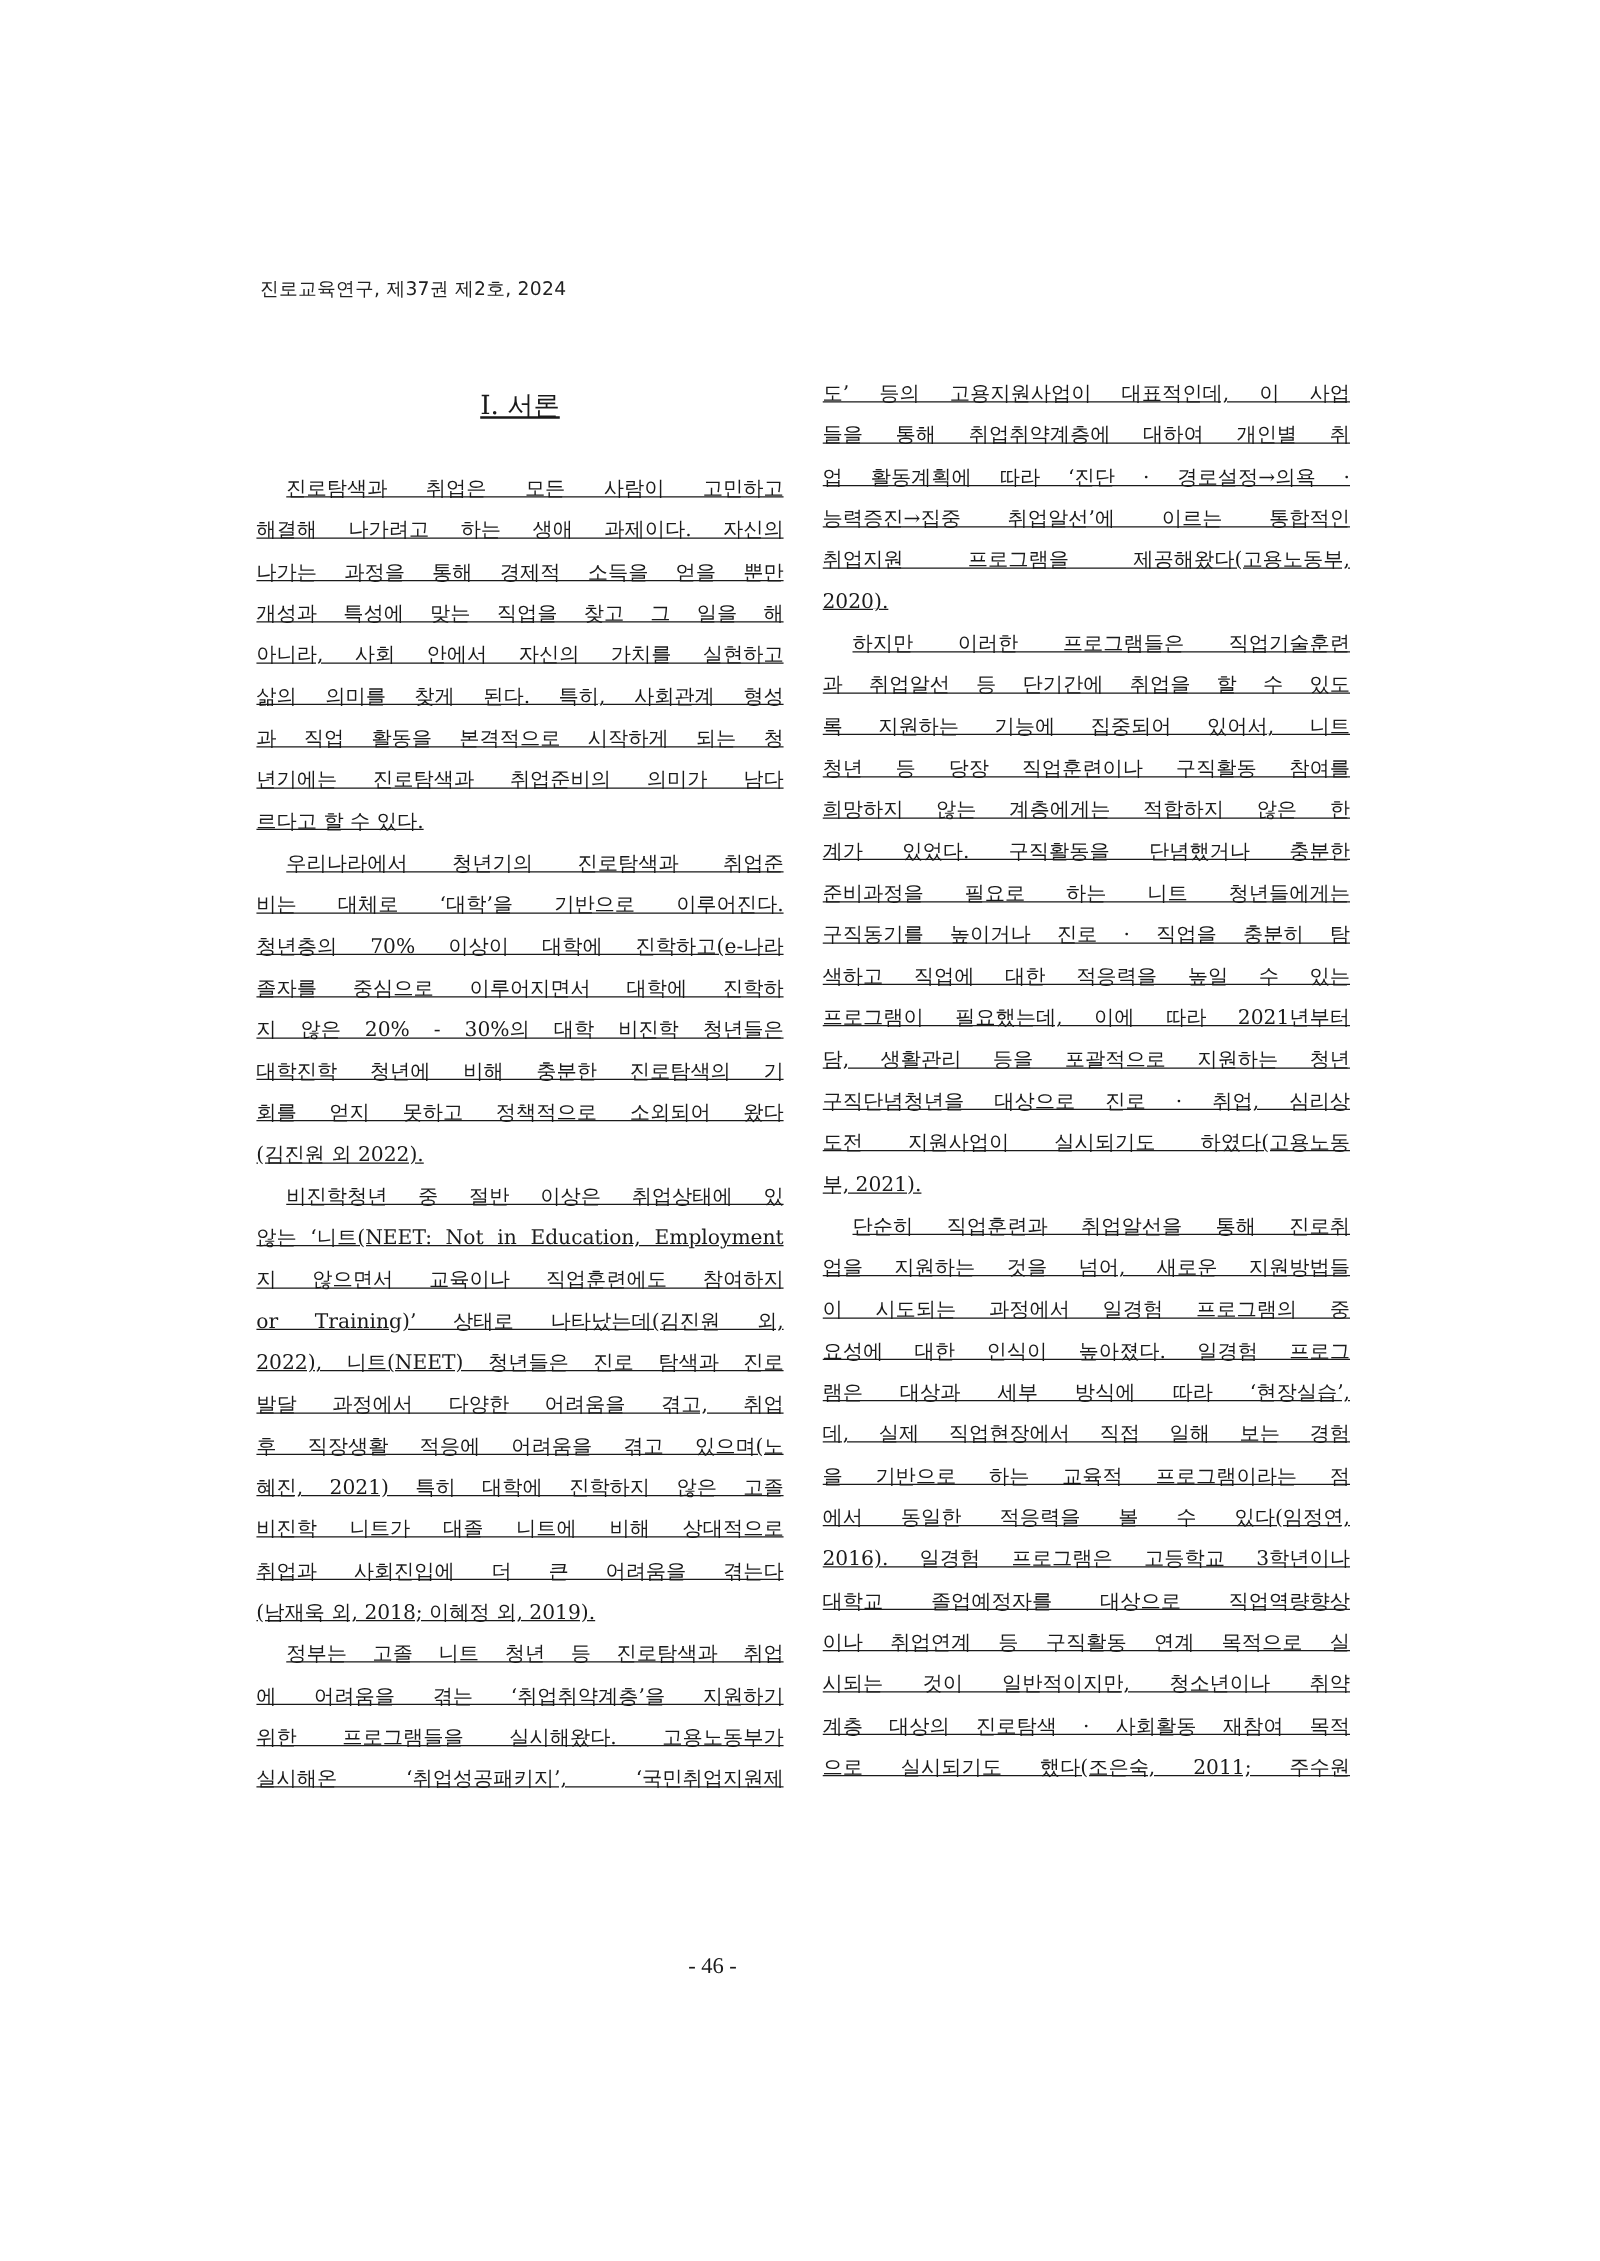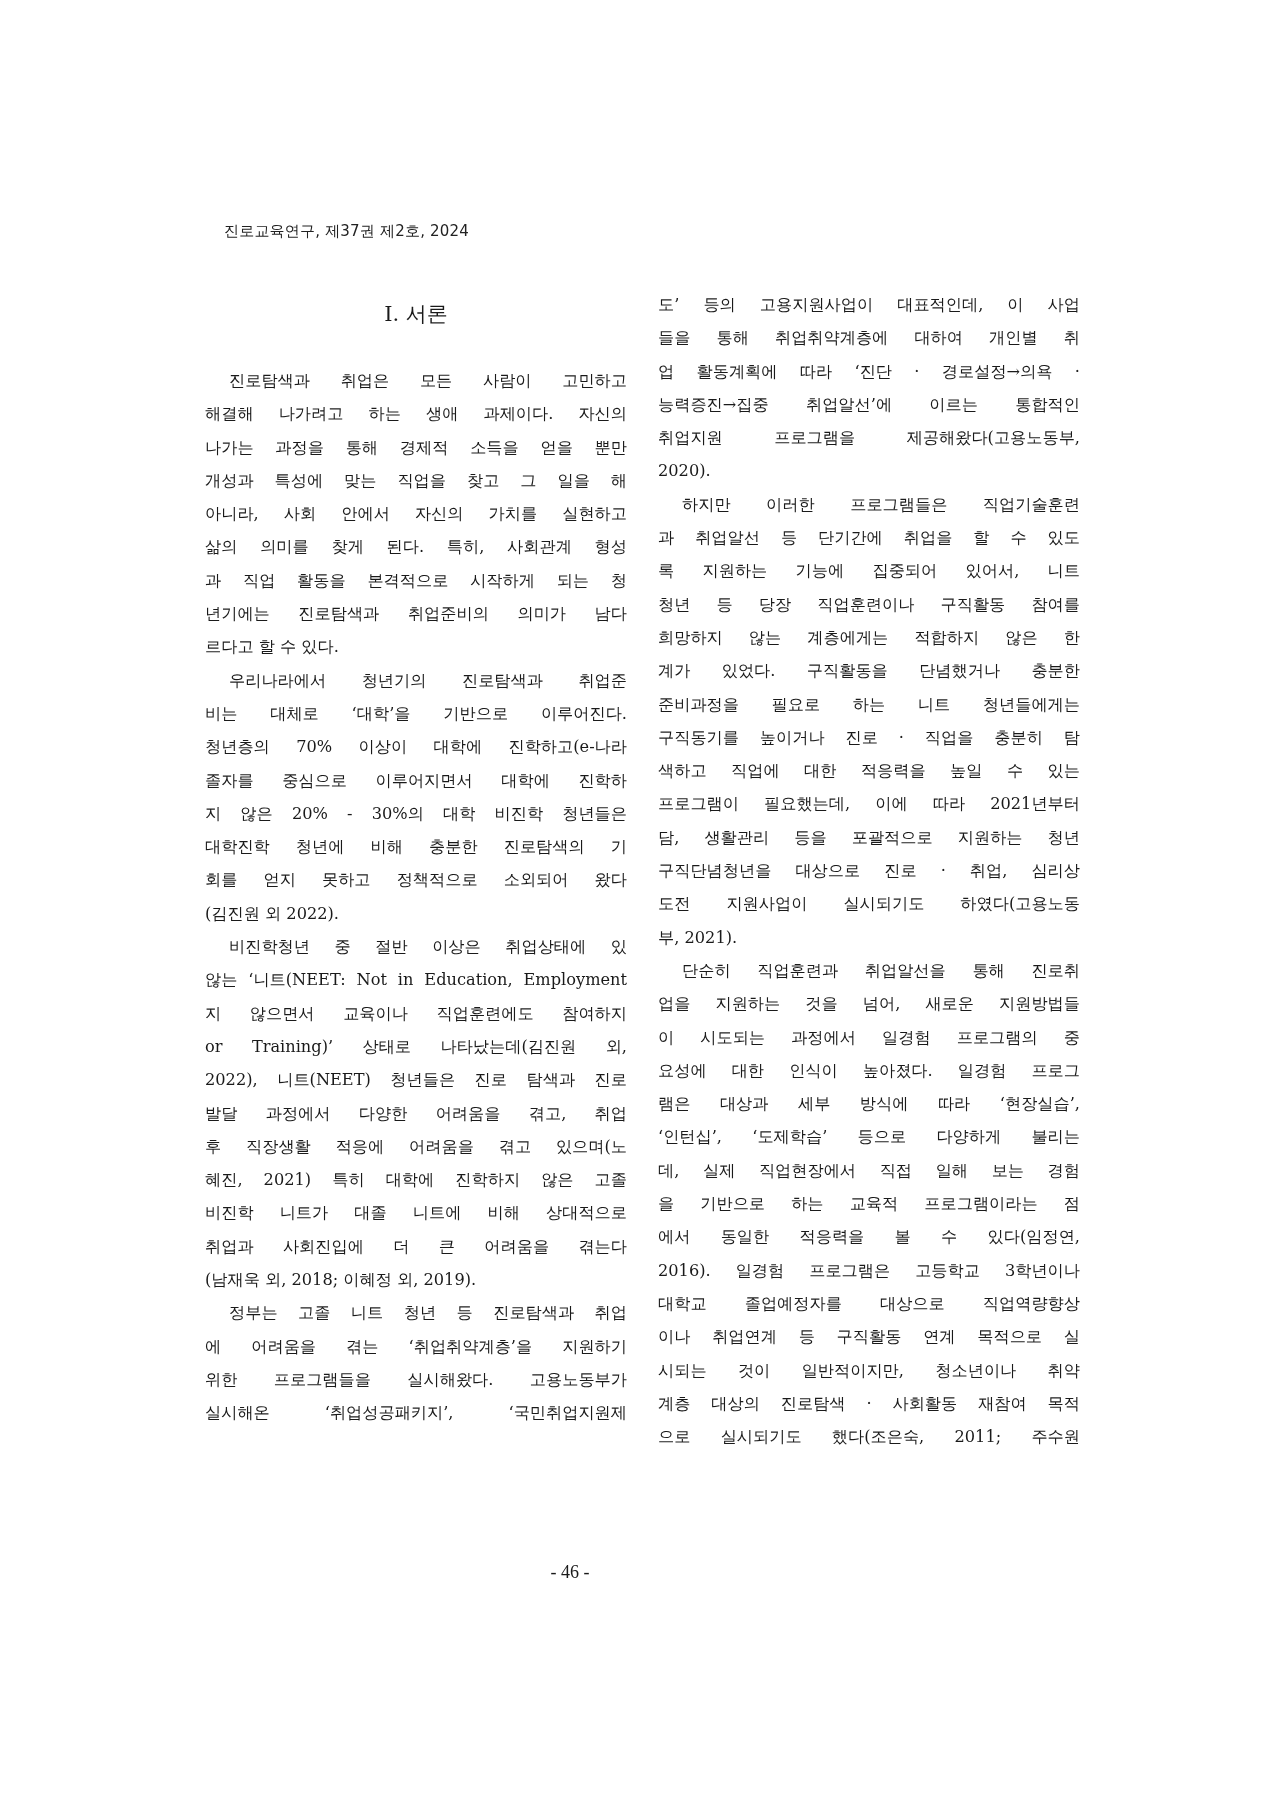--- a/index.html
+++ b/index.html
@@ -1,20 +1,20 @@
 <!DOCTYPE html>
 <html><head>
 <meta charset="utf-8">
 <style>
   html, body { margin: 0; padding: 0; background: #ffffff; }
   body { width: 1280px; height: 1809px; position: relative; overflow: hidden;
          font-family: "DejaVu Serif", "Liberation Serif", serif; color: #1a1a1a; }
-  .running-head { position: absolute; left: 224px; top: 222px; font-family: "DejaVu Sans", "Liberation Sans", sans-serif;
+  .running-head { position: absolute; left: 208px; top: 222px; font-family: "DejaVu Sans", "Liberation Sans", sans-serif;
                   font-size: 15px; letter-spacing: 0.2px; color: #222; }
-  .col { position: absolute; top: 288px; width: 422px; }
+  .col { position: absolute; top: 298px; width: 422px; text-decoration: underline; }
   .col-left { left: 205px; }
   .col-right { left: 658px; }
   .section-title { text-align: center; font-size: 21px; height: 52px; line-height: 52px; margin-bottom: 24px;
                    font-family: "DejaVu Serif", "Liberation Serif", serif; }
   .line { font-size: 16.2px; line-height: 33.3px; height: 33.3px; white-space: nowrap;
           text-align: justify; text-align-last: justify; overflow: hidden; }
   .line.last { text-align-last: left; }
   .line.indent { padding-left: 24px; }
   .page-number { position: absolute; left: 0; width: 1140px; top: 1562px; text-align: center;
                  font-family: "Liberation Serif", serif; font-size: 18px; }
@@ -82,21 +82,20 @@
       <div class="line">프로그램이 필요했는데, 이에 따라 2021년부터</div>
       <div class="line">담, 생활관리 등을 포괄적으로 지원하는 청년</div>
       <div class="line">구직단념청년을 대상으로 진로 · 취업, 심리상</div>
       <div class="line">도전 지원사업이 실시되기도 하였다(고용노동</div>
       <div class="line last">부, 2021).</div>
       <div class="line indent">단순히 직업훈련과 취업알선을 통해 진로취</div>
       <div class="line">업을 지원하는 것을 넘어, 새로운 지원방법들</div>
       <div class="line">이 시도되는 과정에서 일경험 프로그램의 중</div>
       <div class="line">요성에 대한 인식이 높아졌다. 일경험 프로그</div>
       <div class="line">램은 대상과 세부 방식에 따라 ‘현장실습’,</div>
-      <div class="line">‘인턴십’, ‘도제학습’ 등으로 다양하게 불리는</div>
       <div class="line">데, 실제 직업현장에서 직접 일해 보는 경험</div>
       <div class="line">을 기반으로 하는 교육적 프로그램이라는 점</div>
       <div class="line">에서 동일한 적응력을 볼 수 있다(임정연,</div>
       <div class="line">2016). 일경험 프로그램은 고등학교 3학년이나</div>
       <div class="line">대학교 졸업예정자를 대상으로 직업역량향상</div>
       <div class="line">이나 취업연계 등 구직활동 연계 목적으로 실</div>
       <div class="line">시되는 것이 일반적이지만, 청소년이나 취약</div>
       <div class="line">계층 대상의 진로탐색 · 사회활동 재참여 목적</div>
       <div class="line">으로 실시되기도 했다(조은숙, 2011; 주수원</div>
     </div>

